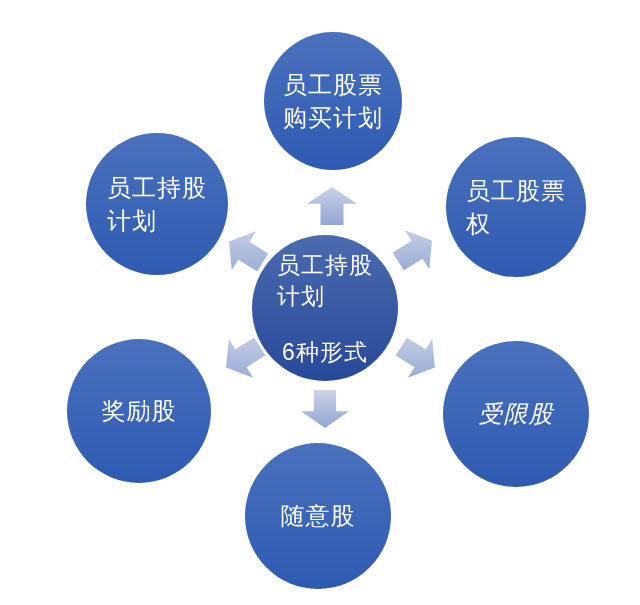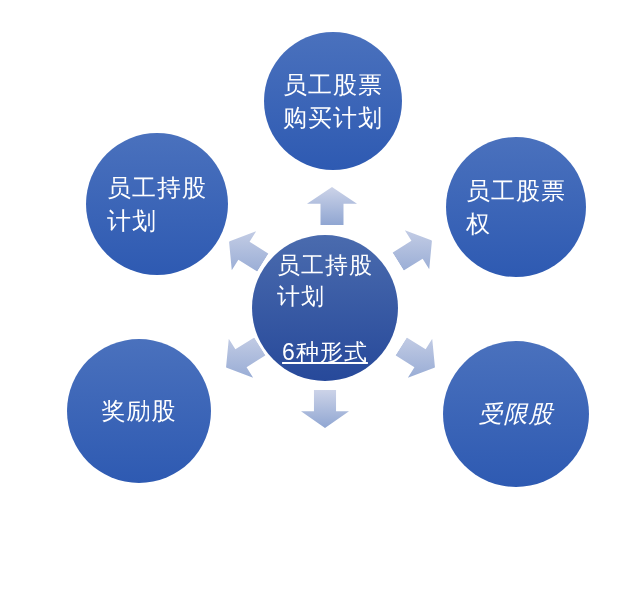--- a/index.html
+++ b/index.html
@@ -33,21 +33,21 @@
   .node-bottom-left  { left:  67px; top: 339px; width: 144px; height: 144px; }
   .node-bottom-right { left: 443px; top: 341px; width: 146px; height: 146px; font-style: italic; }
   .node-bottom       { left: 245px; top: 443px; width: 146px; height: 146px; }
   .node-center {
     left: 252px; top: 235px; width: 146px; height: 146px;
     background: linear-gradient(180deg, var(--center-top, #4a6bae) 0%, var(--center-bottom, #27499a) 100%);
     flex-direction: column;
     font-size: 23px;
   }
   .center-title { line-height: 1.35; white-space: pre-line; }
-  .center-subtitle { margin-top: 27px; line-height: 1.2; text-decoration: underline; }
+  .center-subtitle { margin-top: 27px; line-height: 1.2; }
   .arrow {
     position: absolute;
     width: 46px;
     height: 40px;
     clip-path: polygon(50% 0%, 100% 44%, 73% 44%, 73% 100%, 27% 100%, 27% 44%, 0% 44%);
   }
   .arrow-up {
     left: 332px; top: 206px; width: 50px; height: 38px;
     transform: translate(-50%,-50%) rotate(0deg);
     background: linear-gradient(180deg, var(--arrow-light, #ccd3e8), var(--arrow-dark, #90a6d2));
@@ -99,20 +99,23 @@
   </div>
 
   <div class="node node-bottom-left">
     <span>奖励股</span>
   </div>
 
   <div class="node node-bottom-right">
     <span>受限股</span>
   </div>
 
+  <div class="node node-bottom">
+    <span>随意股</span>
+  </div>
 
   <div class="arrow arrow-up"></div>
   <div class="arrow arrow-upper-left"></div>
   <div class="arrow arrow-upper-right"></div>
   <div class="arrow arrow-lower-left"></div>
   <div class="arrow arrow-lower-right"></div>
   <div class="arrow arrow-down"></div>
 
   <div class="node node-center">
     <span class="center-title">员工持股

